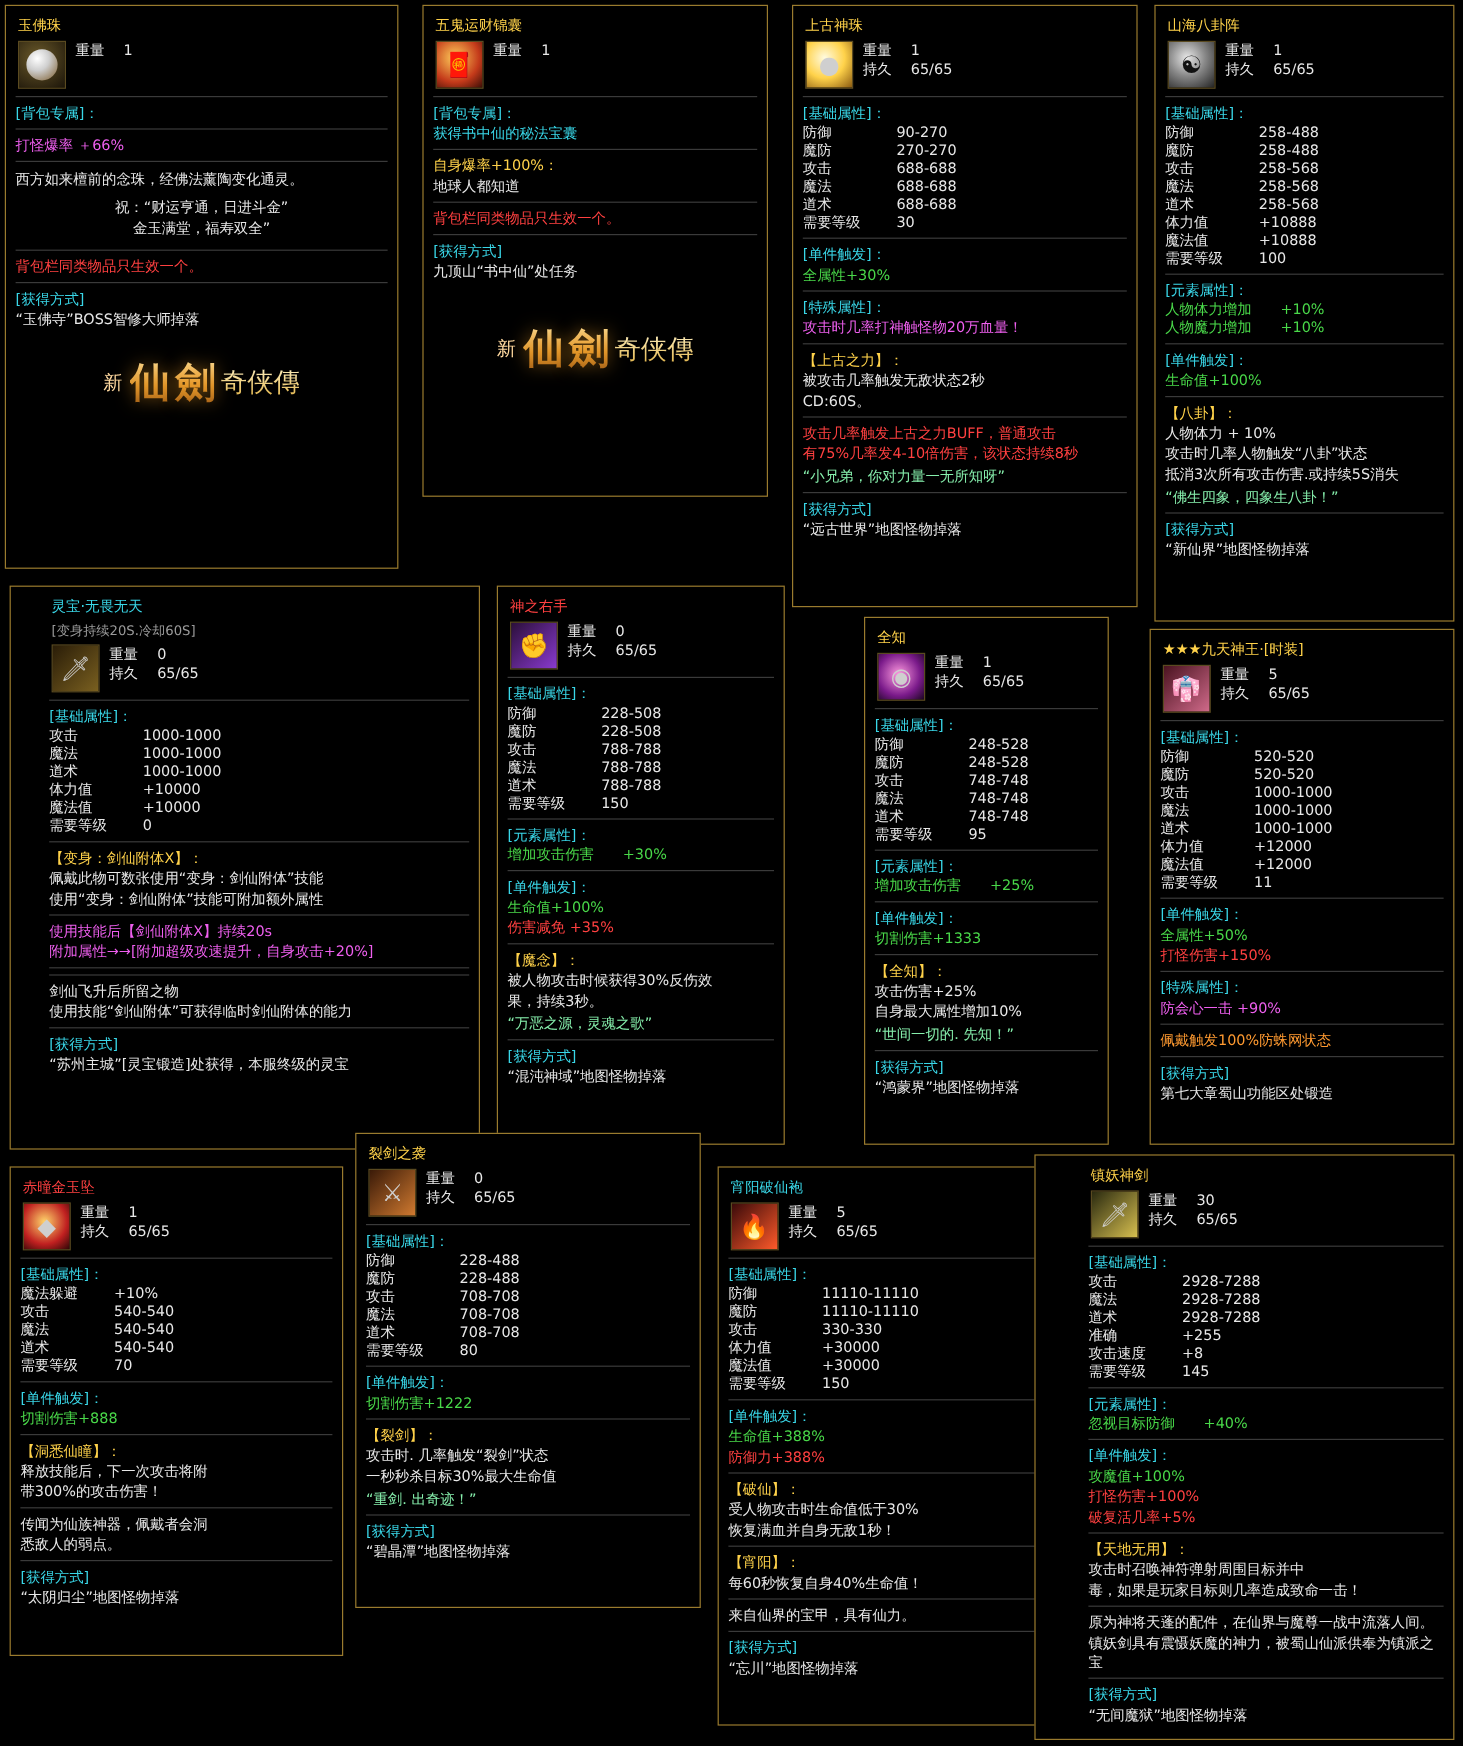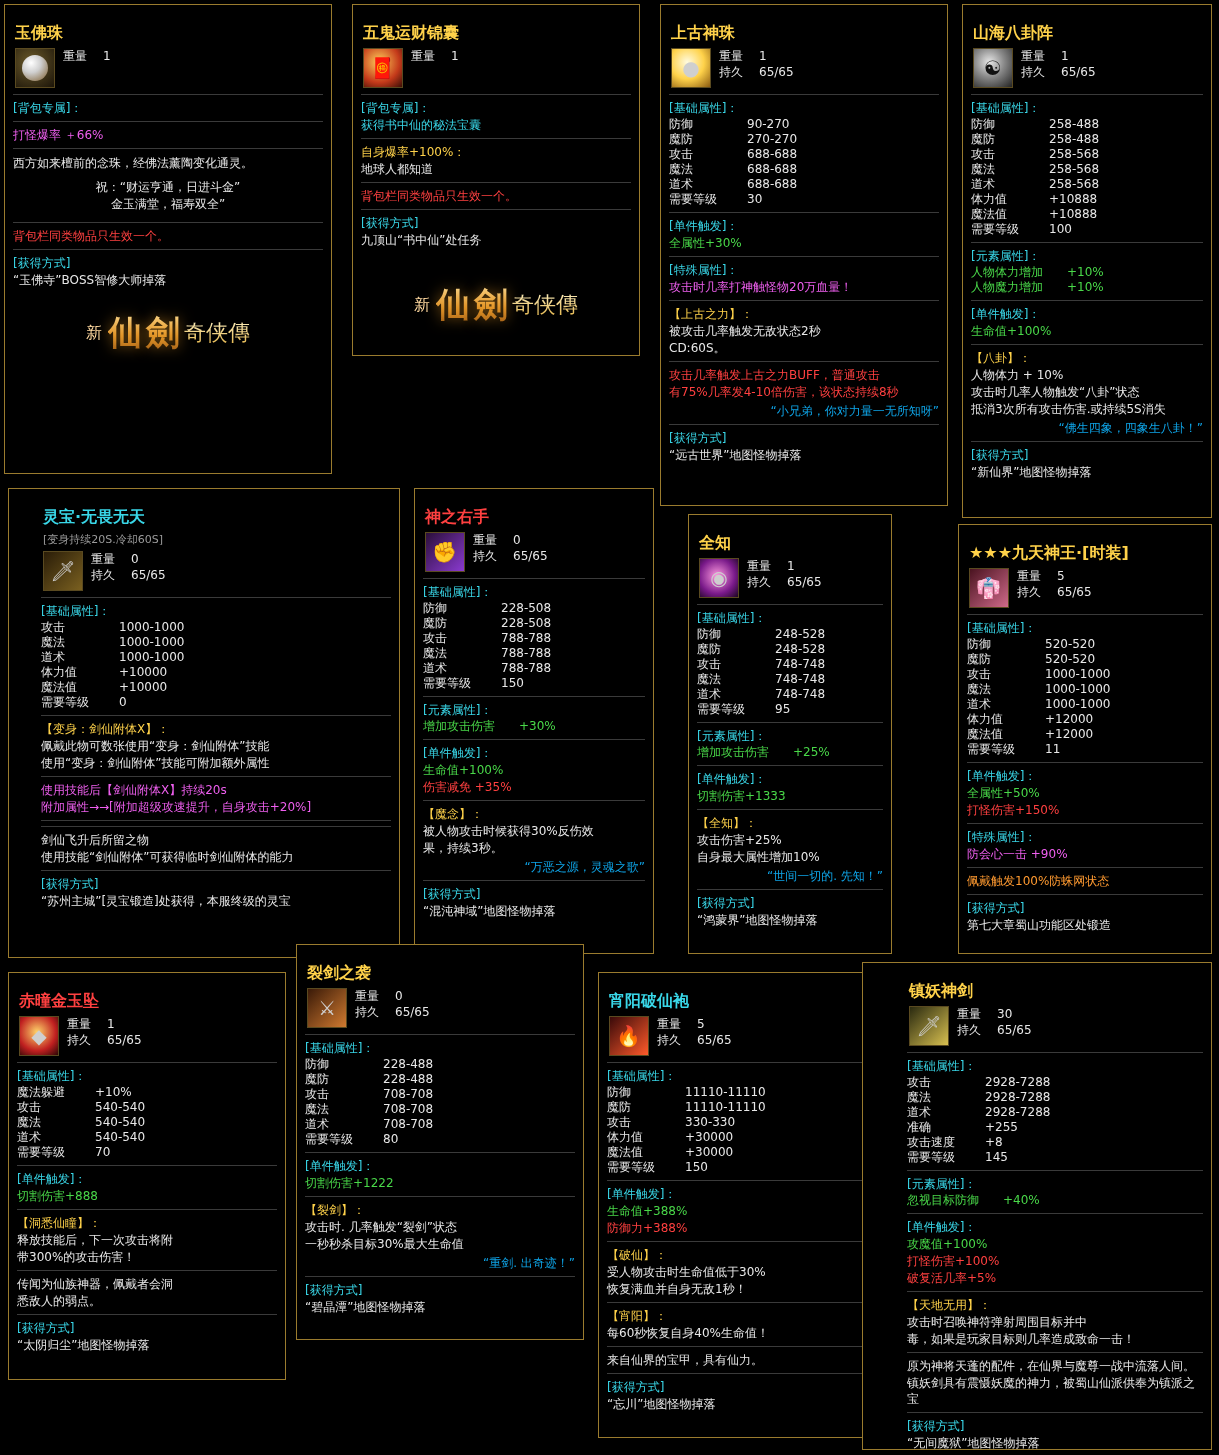--- a/index.html
+++ b/index.html
@@ -1,38 +1,38 @@
 <!DOCTYPE html>
 <html><head>
 <meta charset="utf-8">
 <style>
   html,body{margin:0;padding:0;background:#000;}
   body{width:1219px;height:1455px;font-family:"DejaVu Sans","Liberation Sans",sans-serif;color:#cfcfcf;font-size:12px;}
   .stage{position:relative;width:1219px;height:1455px;}
   .card{position:absolute;background:#000;border:1px solid #9a7b2e;box-sizing:border-box;padding:6px 8px 8px 8px;}
-  .title{font-size:16px;font-weight:bold;margin:12px 0 4px 2px;}
+  .title{font-size:12px;font-weight:normal;margin:2px 0 4px 2px;}
   .sub{font-size:11px;color:#9b9b9b;margin:0 0 2px 2px;}
   .hrow{display:flex;align-items:flex-start;gap:8px;margin:4px 0 6px 2px;}
   .icon{width:38px;height:38px;border:1px solid #5a4a20;background:radial-gradient(circle at 40% 35%,#6b5a2a,#1b1409);flex:none;display:flex;align-items:center;justify-content:center;font-size:20px;line-height:1;}
   .hmeta{font-size:12px;line-height:16px;}
   .hmeta .kv{display:flex;gap:10px;}
   .hmeta .kv span.k{min-width:30px;}
   .sep{border-top:1px solid #3a3a3a;margin:5px 0;}
   .stat{display:flex;line-height:15px;}
   .stat .n{width:78px;}
   .stat .v{}
   .line{line-height:16px;margin:1px 0;}
   .white{color:#e8e8e8;}
   .yellow{color:#ffd24a;}
   .green{color:#49d849;}
   .cyan{color:#39d7e8;}
   .red{color:#ff4040;}
   .magenta{color:#ef5fef;}
   .orange{color:#ff9a30;}
-  .quote{color:#0ea5e9;text-align:right;line-height:16px;margin:3px 0;}
+  .quote{color:#86efac;text-align:left;line-height:16px;margin:3px 0;}
   .logo{height:78px;display:flex;align-items:center;justify-content:center;margin-top:6px;}
   .logo .lg{font-size:34px;font-weight:bold;letter-spacing:4px;
       background:linear-gradient(180deg,#ffe9a8,#d9902a 55%,#8a4a10);
       -webkit-background-clip:text;background-clip:text;color:transparent;
       text-shadow:0 0 14px rgba(255,170,40,.55);}
   .logo .xin{font-size:16px;color:#ffd9a0;margin-right:6px;vertical-align:top;}
   .logo .tail{font-size:22px;background:linear-gradient(180deg,#fff3c8,#e0b040);-webkit-background-clip:text;background-clip:text;color:transparent;}
   .ic-bead{background:radial-gradient(circle at 35% 30%,#fff,#cfcfcf 40%,#7a5a2a);border-radius:50%;}
 </style>
 </head>
@@ -66,21 +66,21 @@
     <div class="sep"></div>
     <div class="line cyan">[获得方式]</div>
     <div class="line white">“玉佛寺”BOSS智修大师掉落</div>
     <div class="logo">
       <span class="xin">新</span>
       <span class="lg">仙劍</span>
       <span class="tail">奇侠傳</span>
     </div>
   </div>
 
-  <div class="card" style="left:352px;top:4px;width:288px;height:352px;">
+  <div class="card" style="left:352px;top:4px;width:288px;height:410px;">
     <div class="title yellow">五鬼运财锦囊</div>
     <div class="hrow">
       <div class="icon" style="background:radial-gradient(circle at 40% 35%,#ffcf5a,#c43a1a 60%,#3a0d06);">🧧</div>
       <div class="hmeta">
         <div class="kv">
             <span class="k white">重量</span>
             <span class="white">1</span>
           </div>
       </div>
     </div>
@@ -347,21 +347,21 @@
     <div class="sep"></div>
     <div class="line yellow">【魔念】：</div>
     <div class="line white">被人物攻击时候获得30%反伤效</div>
     <div class="line white">果，持续3秒。</div>
     <div class="quote">“万恶之源，灵魂之歌”</div>
     <div class="sep"></div>
     <div class="line cyan">[获得方式]</div>
     <div class="line white">“混沌神域”地图怪物掉落</div>
   </div>
 
-  <div class="card" style="left:688px;top:514px;width:204px;height:440px;">
+  <div class="card" style="left:720px;top:514px;width:204px;height:440px;">
     <div class="title yellow">全知</div>
     <div class="hrow">
       <div class="icon" style="background:radial-gradient(circle at 45% 45%,#ff9ae0,#7a1a8a 60%,#1a0620);">◉</div>
       <div class="hmeta">
         <div class="kv">
             <span class="k white">重量</span>
             <span class="white">1</span>
           </div>
         <div class="kv">
             <span class="k white">持久</span>

